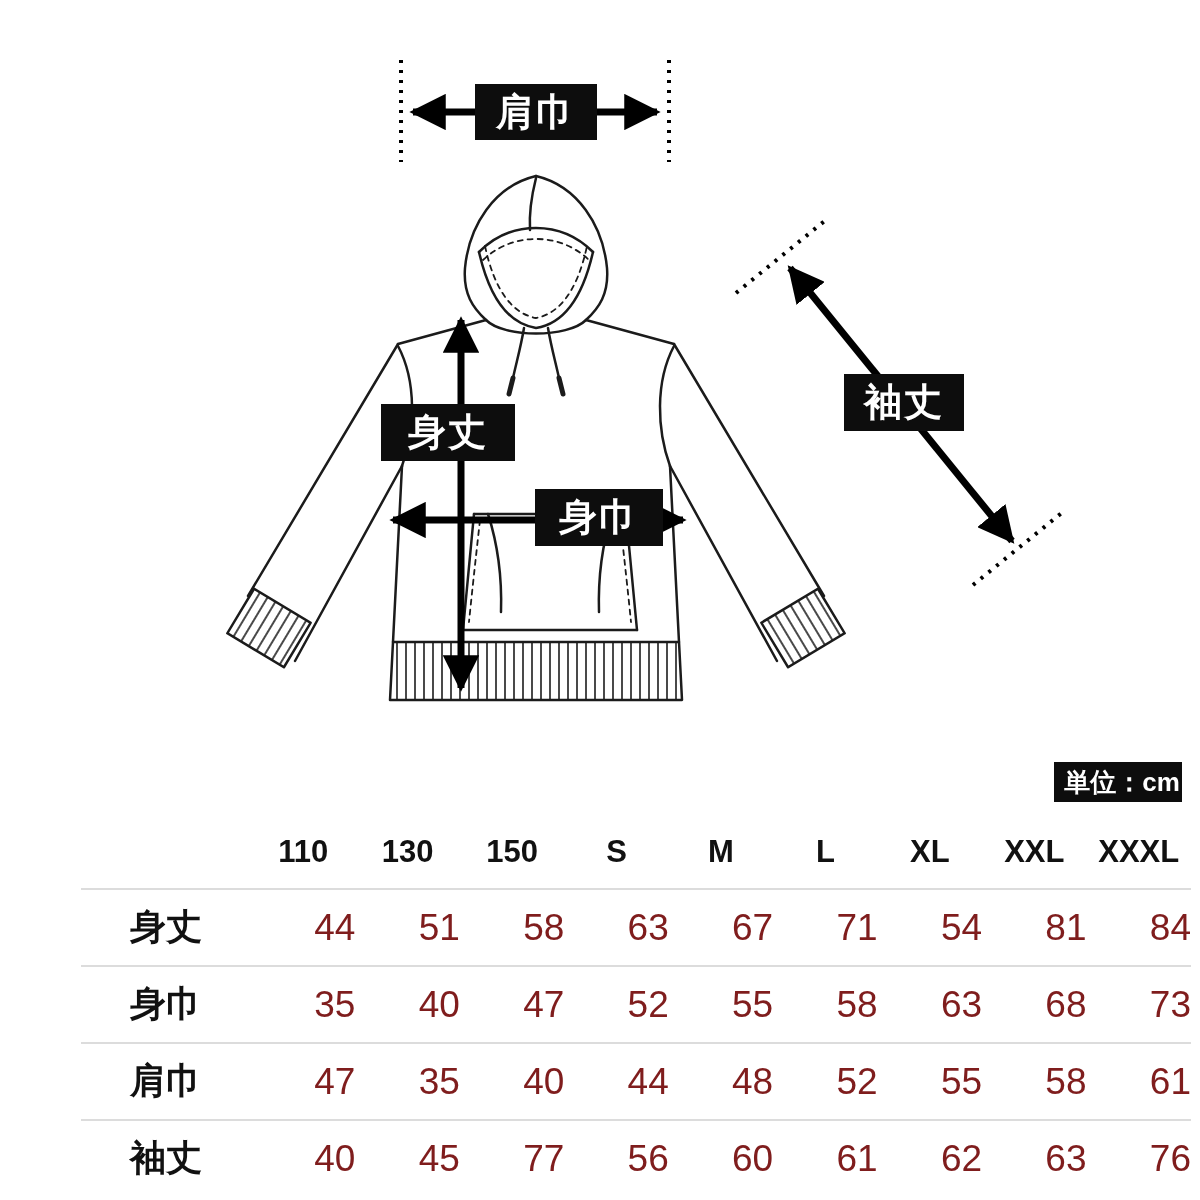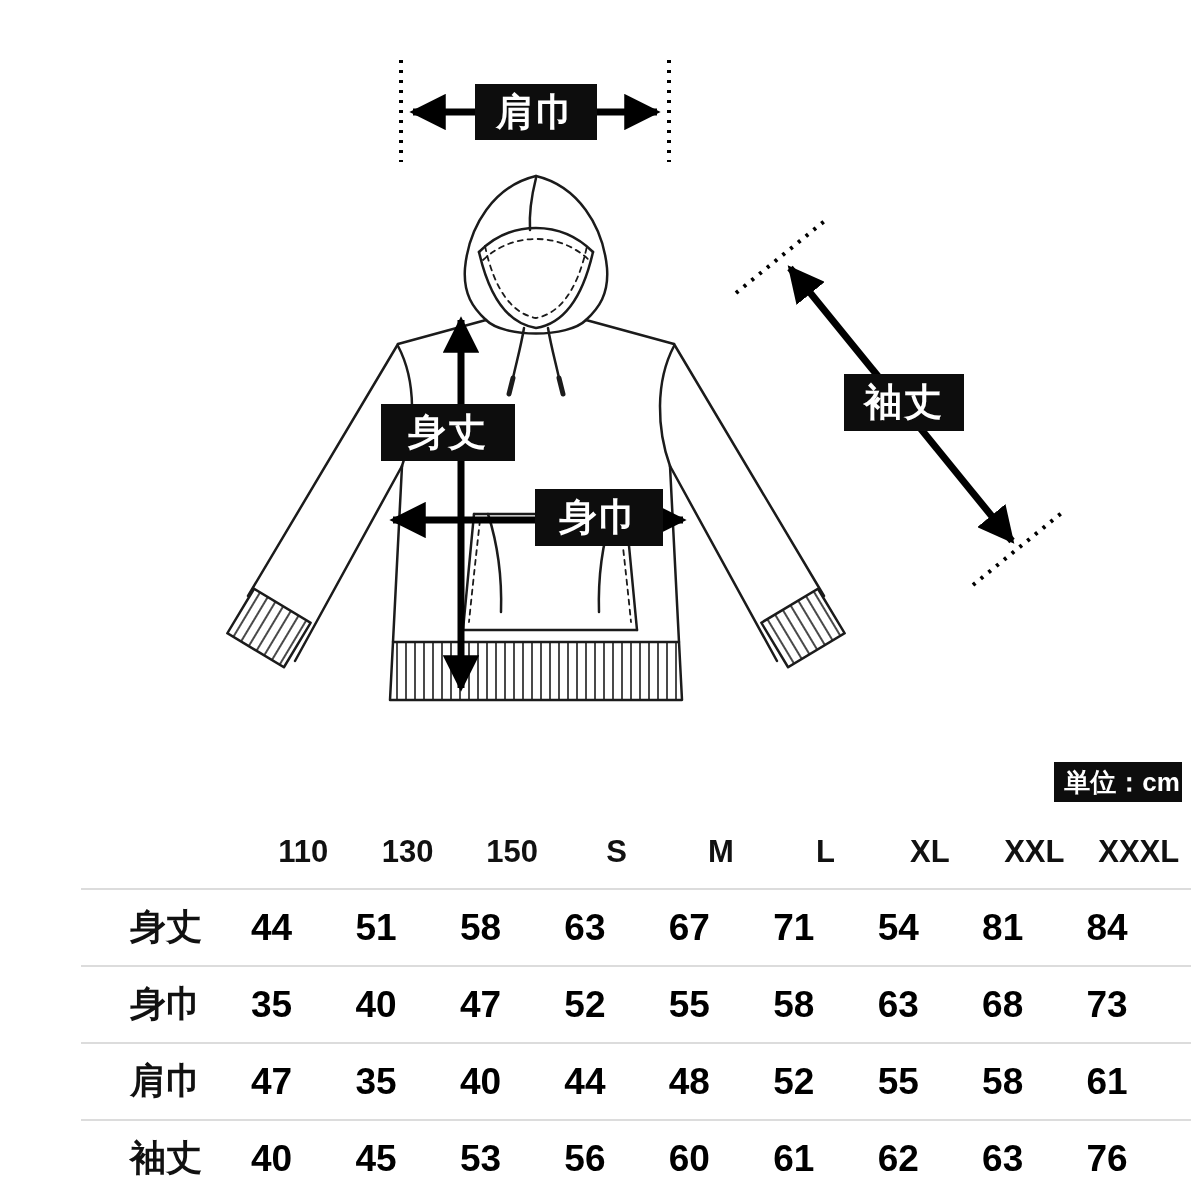--- a/index.html
+++ b/index.html
@@ -23,21 +23,21 @@
     width:100%; border-collapse:collapse; table-layout:fixed; color:#111;
   }
   table.size-table thead th {
     font-size:31px; font-weight:700; text-align:center; padding:8px 0 18px;
   }
   table.size-table tbody tr { border-top:2px solid #dcdcdc; }
   table.size-table tbody th {
     font-size:36px; font-weight:700; text-align:center; padding:13px 0;
   }
   table.size-table tbody td {
-    font-size:37px; font-weight:700; text-align:left; padding:13px 0; color:#000000;
+    font-size:37px; font-weight:400; text-align:right; padding:13px 0; color:#7f1d1d;
   }
 </style>
 </head>
 <body>
 
 <div class="page">
 
   <svg class="diagram-svg" viewBox="0 0 1200 1200" xmlns="http://www.w3.org/2000/svg">
     <defs>
       <marker id="arrow" viewBox="0 0 10 10" refX="9" refY="5" markerWidth="5.2" markerHeight="5.2" orient="auto-start-reverse">
@@ -183,21 +183,21 @@
           <td>48</td>
           <td>52</td>
           <td>55</td>
           <td>58</td>
           <td>61</td>
         </tr>
         <tr>
           <th>袖丈</th>
           <td>40</td>
           <td>45</td>
-          <td>53</td>
+          <td>77</td>
           <td>56</td>
           <td>60</td>
           <td>61</td>
           <td>62</td>
           <td>63</td>
           <td>76</td>
         </tr>
       </tbody>
     </table>
   </div>

